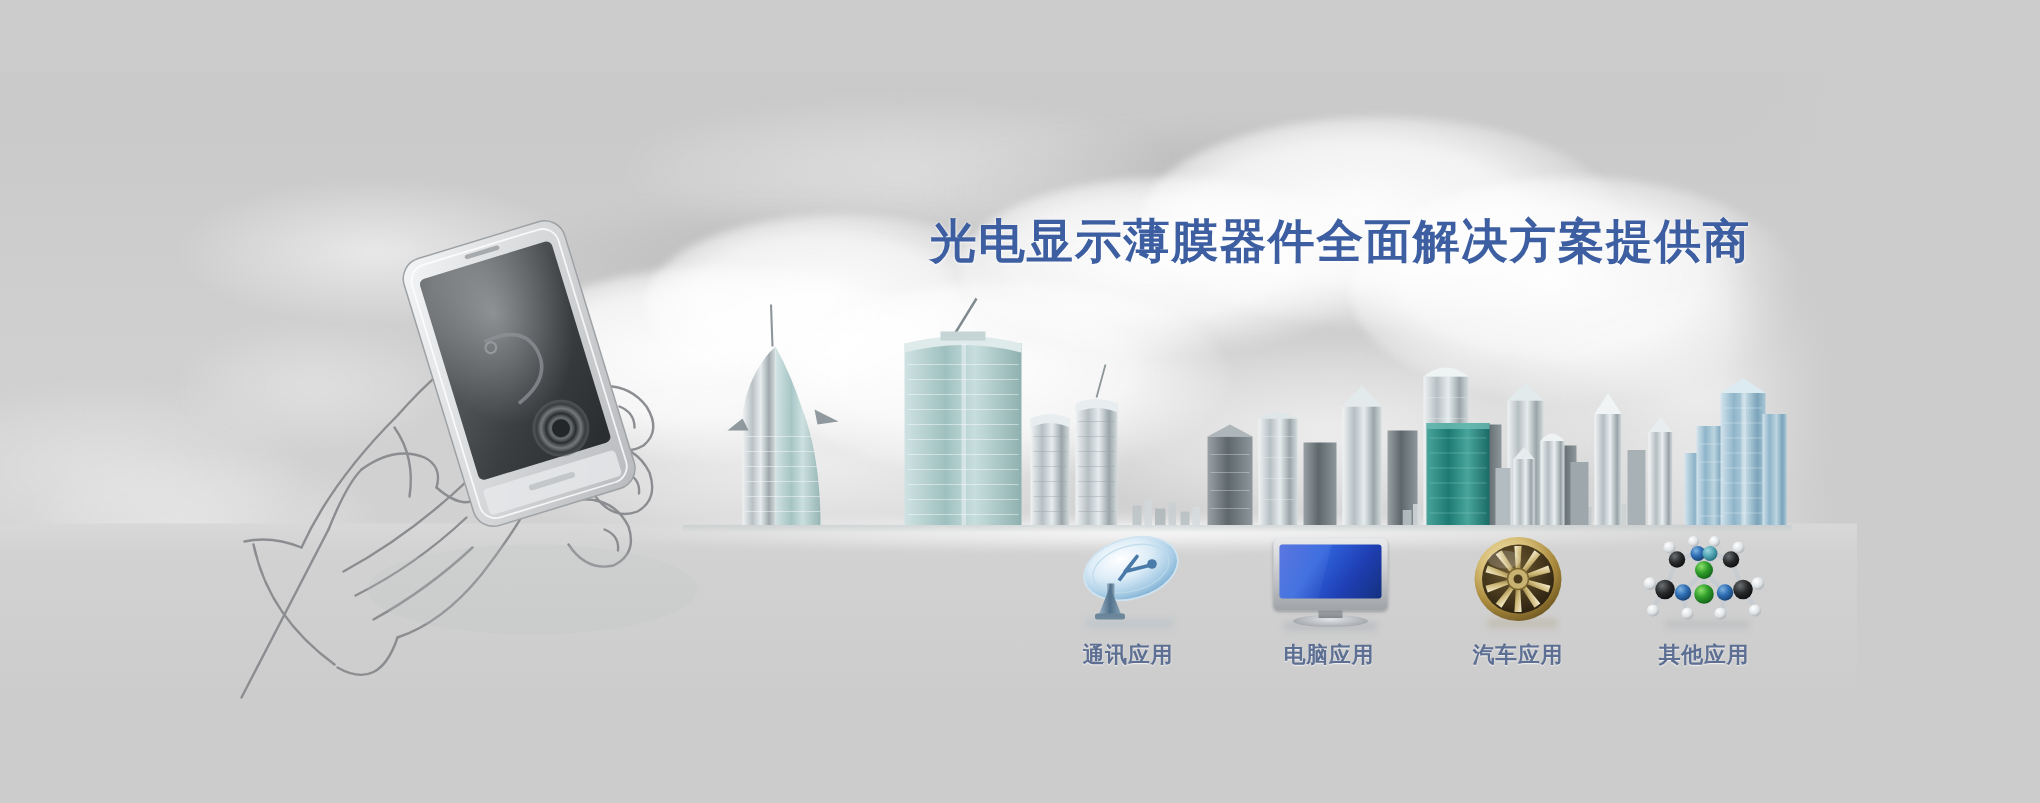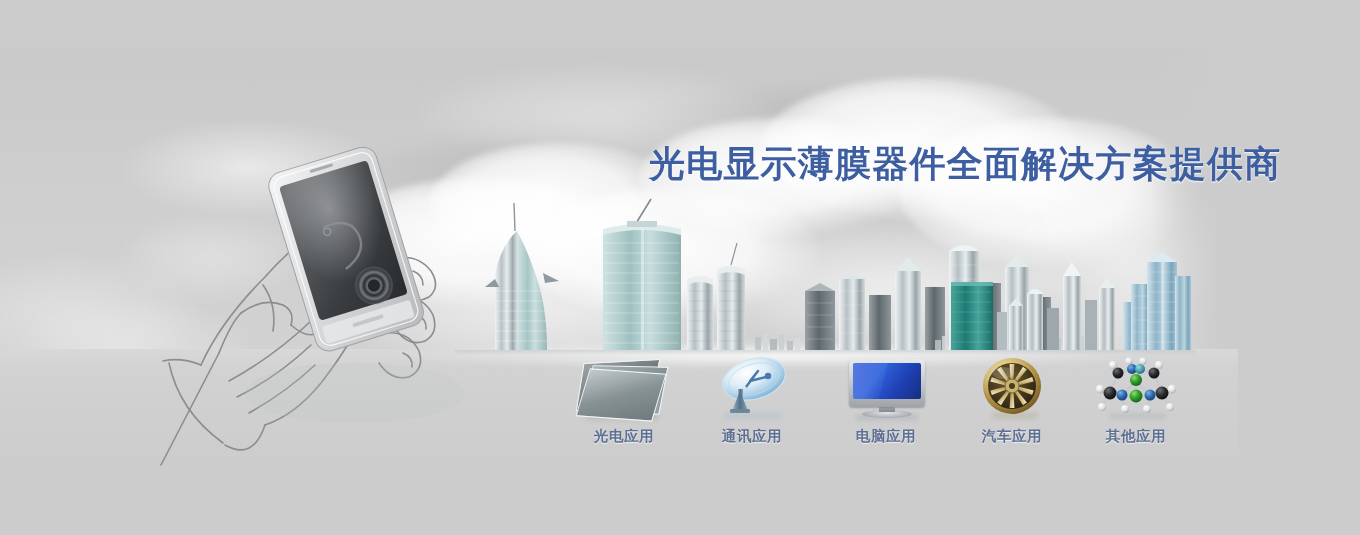--- a/index.html
+++ b/index.html
@@ -43,25 +43,24 @@
   }
   .cloud-shadow{
     position:absolute;border-radius:50%;
     background:radial-gradient(ellipse at 50% 40%, rgba(150,150,152,.34) 0%, rgba(150,150,152,0) 72%);
     filter:blur(8px);
   }
 
   
   .headline{
     position:absolute;left:620px;top:140px;
-    font-size:36px;letter-spacing:1.2px;font-weight:700;
+    font-size:31px;letter-spacing:1.2px;font-weight:700;
     color:#3d5fa2;
     text-shadow:0 1px 2px rgba(255,255,255,.85), 0 0 1px rgba(255,255,255,.9);
     white-space:nowrap;
-    margin-left:29px;
   }
 
   
   .ground{
     position:absolute;left:0px;top:349px;width:1238px;height:109px;
     background:linear-gradient(180deg,#d8d8d8 0%,#d2d2d2 18%,#cfcfcf 60%,#cdcdcd 100%);
   }
   .ground-glow{
     position:absolute;left:380px;top:342px;width:780px;height:26px;
     background:radial-gradient(ellipse at 50% 50%, rgba(255,255,255,.85), rgba(255,255,255,0) 72%);
@@ -478,29 +477,20 @@
         <rect x="166" y="190" width="92" height="18" rx="3" fill="#e6e8ea" opacity=".85"></rect>
         <rect x="196" y="196" width="32" height="4" rx="2" fill="#c4c7ca"></rect>
       </g>
     </svg>
   </div>
 
   <div class="headline">光电显示薄膜器件全面解决方案提供商</div>
 
   <div class="icon-row">
 
-    <div class="icon-cell" style="left:0px;">
-      <div class="icon-art">
-        <div class="glass-refl"></div>
-        <div class="glass g1"></div>
-        <div class="glass g2"></div>
-        <div class="glass g3"></div>
-      </div>
-      <div class="icon-label">光电应用</div>
-    </div>
 
     <div class="icon-cell" style="left:128px;">
       <div class="icon-art">
         <div class="dish-refl"></div>
         <svg width="128" height="66" viewBox="0 0 128 66">
           <defs>
             <radialGradient id="dishG" cx="0.42" cy="0.3" r="0.72">
               <stop offset="0%" stop-color="#ffffff"></stop>
               <stop offset="45%" stop-color="#dcecf7"></stop>
               <stop offset="78%" stop-color="#a9cde6"></stop>

